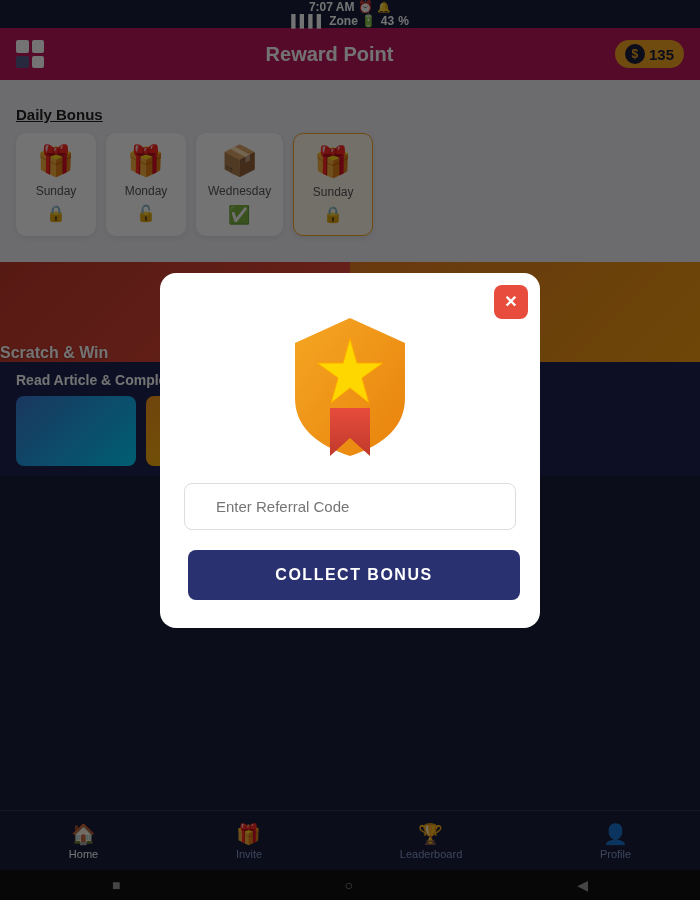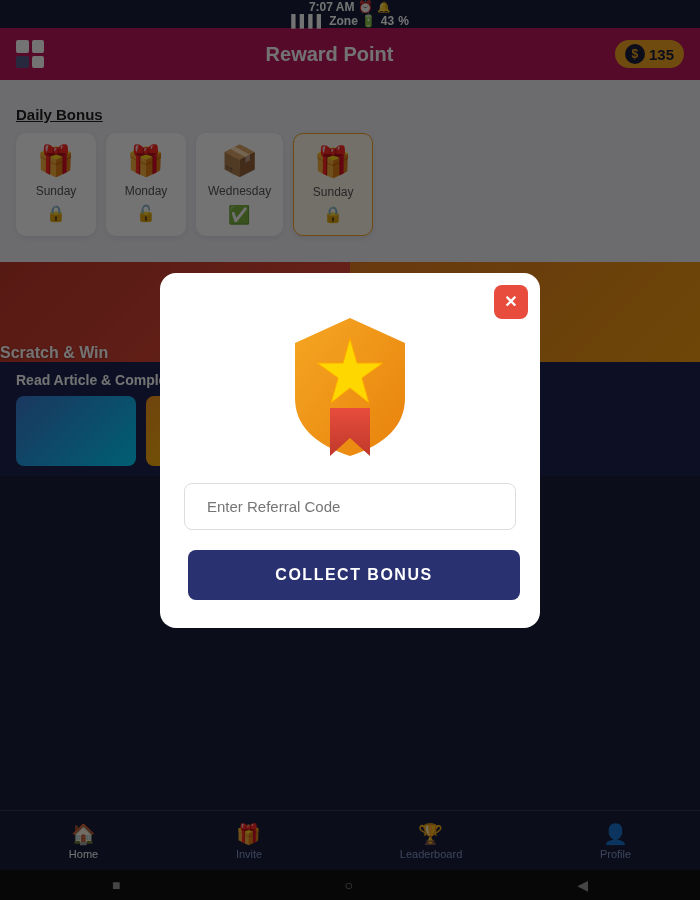--- a/index.html
+++ b/index.html
@@ -256,21 +256,21 @@
       display: flex;
       align-items: center;
       justify-content: center;
     }
 
     
     .referral-input {
       width: 100%;
       border: 1.5px solid #ddd;
       border-radius: 8px;
-      padding: 14px 22px;
+      padding: 14px 31px;
       font-size: 15px;
       color: #999;
       outline: none;
     }
 
     
     .collect-btn {
       width: 100%;
       background: #2a3170;
       border: none;

